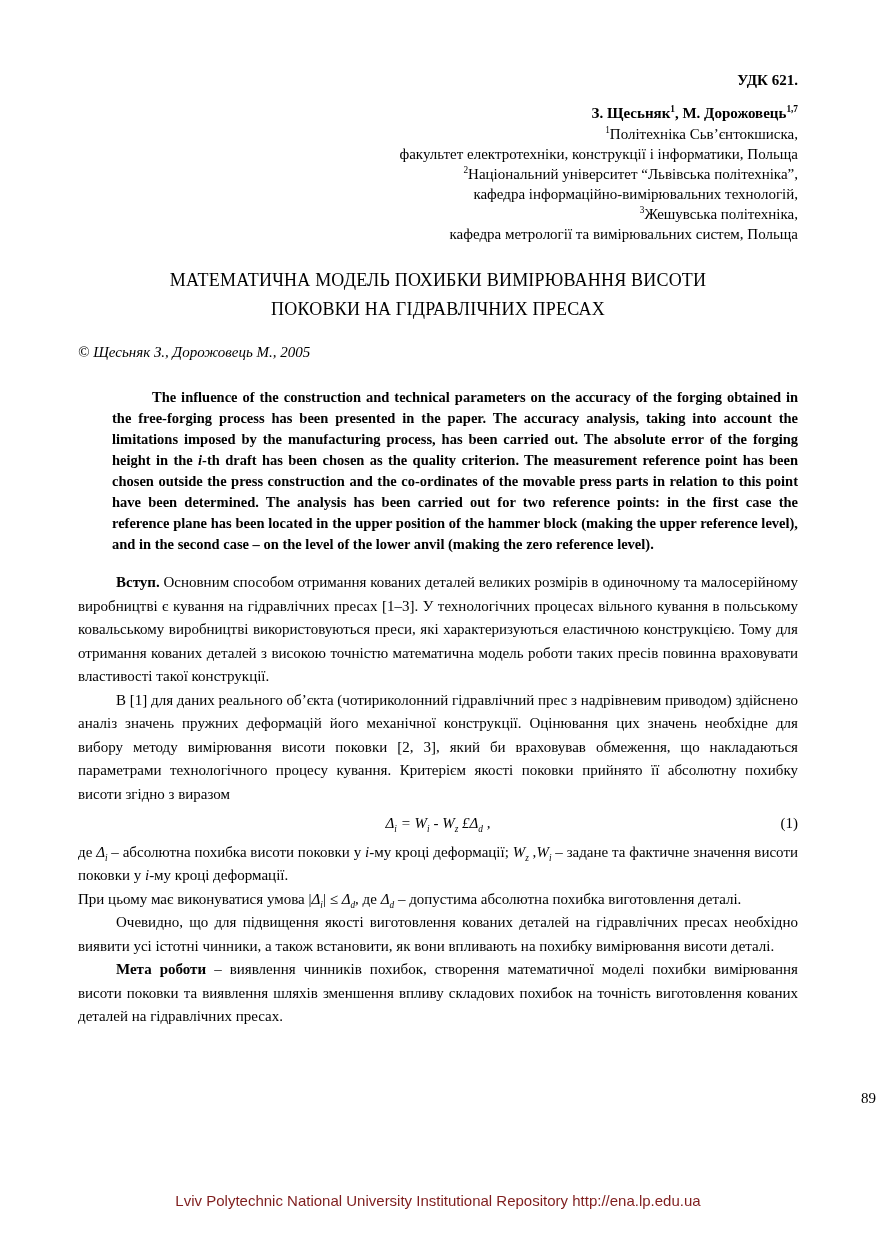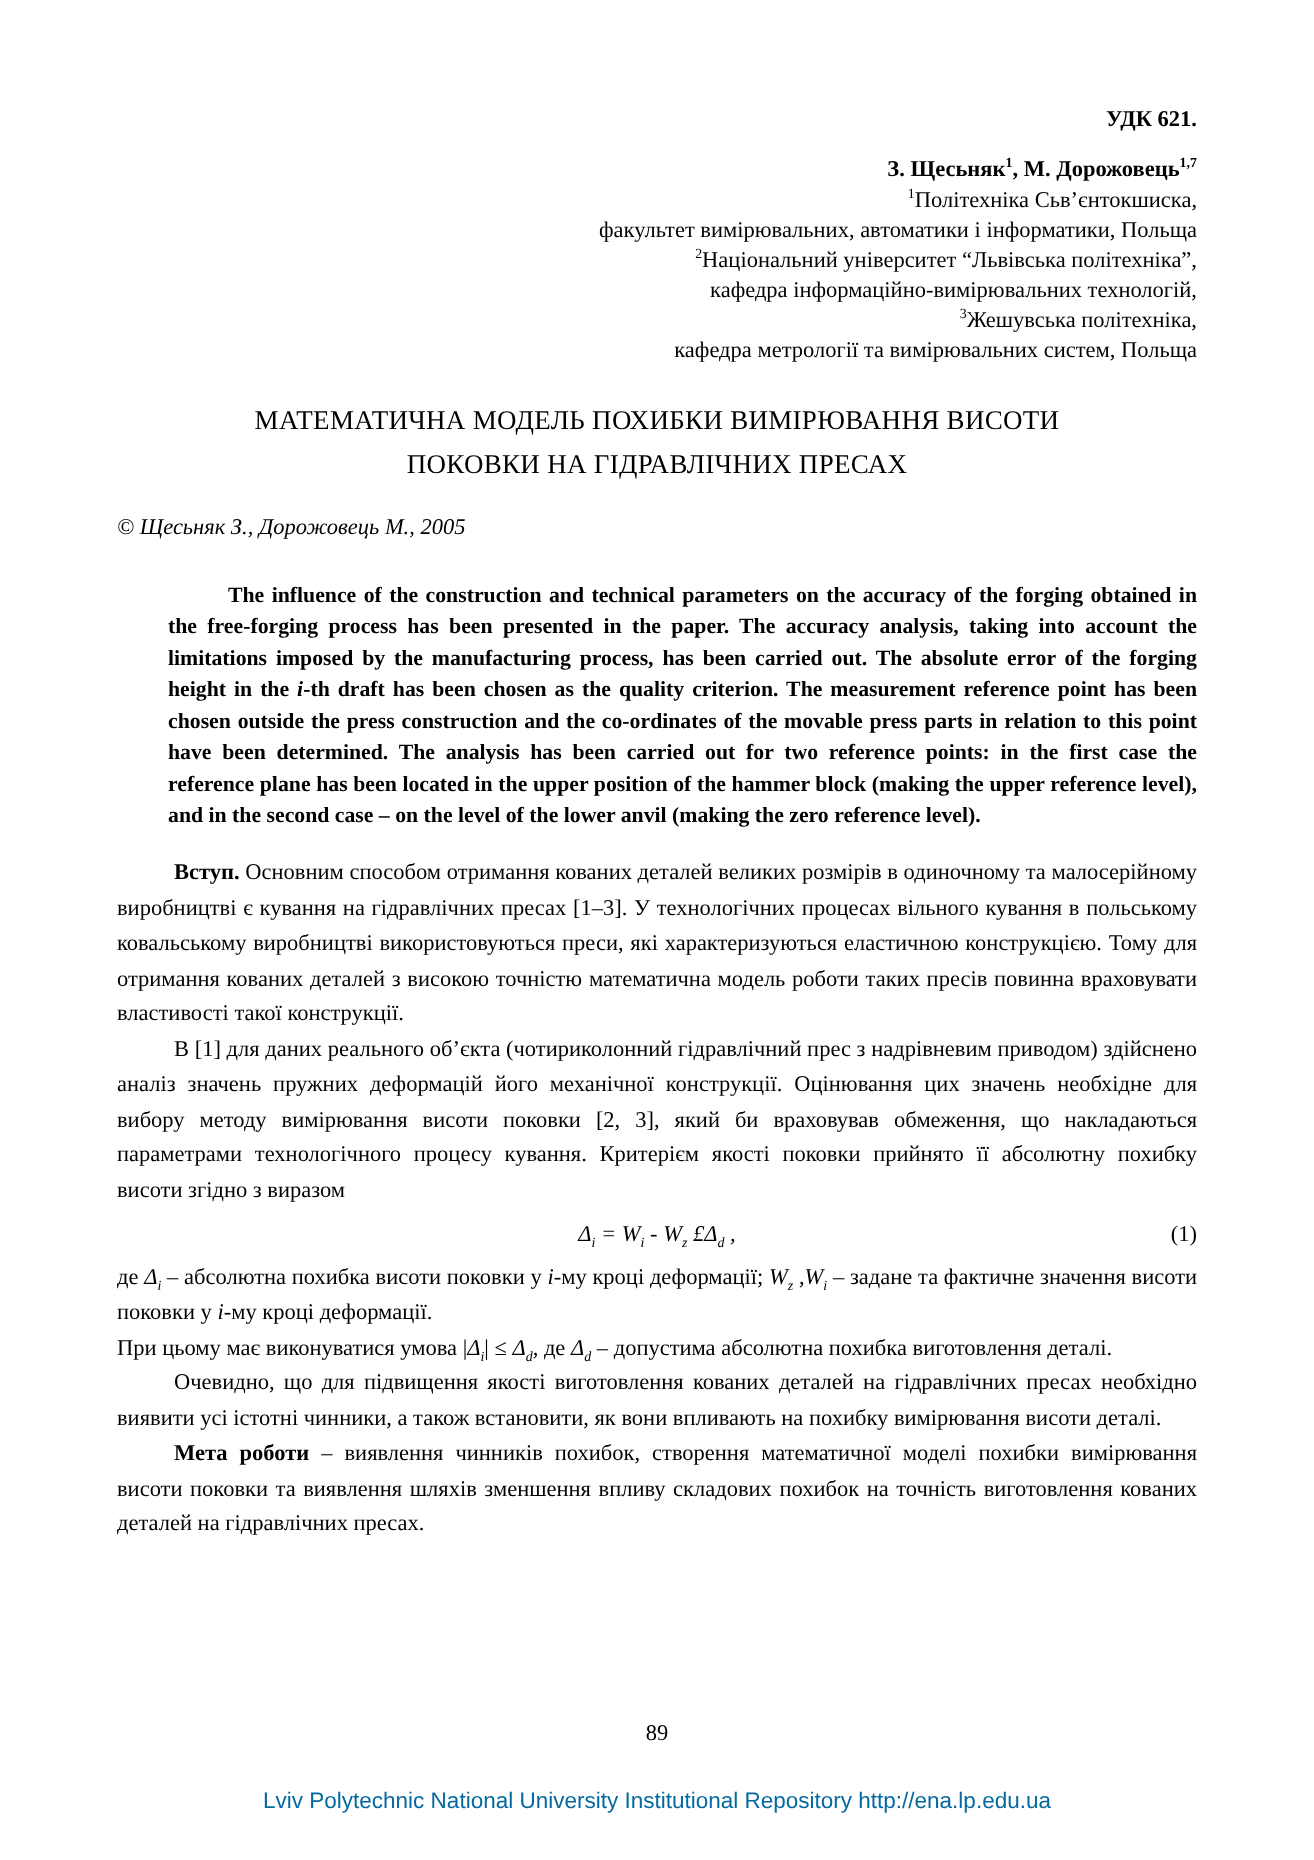--- a/index.html
+++ b/index.html
@@ -28,40 +28,40 @@
   }
   .bodytext { margin-top: 16px; font-size: 15px; line-height: 23.5px; text-align: justify; }
   .bodytext p { text-indent: 38px; }
   .bodytext p.noindent { text-indent: 0; }
   .bodytext p.gap { }
   .equation { position: relative; text-align: center; font-style: italic; margin: 6px 0 5px 0; }
   .equation .eqnum { position: absolute; right: 0; top: 0; font-style: normal; }
   sup, sub { font-size: 0.62em; line-height: 0; }
   .b { font-weight: bold; }
   .i { font-style: italic; }
-  .page-number { position: absolute; top: 1148px; left: 0; width: 100%; text-align: center; font-size: 15px; }
+  .page-number { position: absolute; top: 1090px; left: 0; width: 100%; text-align: right; font-size: 15px; }
   .footer {
     position: absolute; top: 1192px; left: 0; width: 100%;
     text-align: center;
     font-family: "Liberation Sans", sans-serif;
-    font-size: 15px; color: #0369a1;
+    font-size: 15px; color: #7f1d1d;
   }
 </style>
 </head>
 <body>
 
 <div class="sheet">
 
   <div class="udc">УДК 621.</div>
 
   <div class="authors"><span>З. Щесьняк</span><sup>1</sup><span>, </span><span>М. Дорожовець</span><sup>1,7</sup></div>
 
   <div class="affiliations">
     <div><sup>1</sup><span>Політехніка Сьв’єнтокшиска,</span></div>
-    <div><span>факультет вимірювальних, автоматики і інформатики, Польща</span></div>
+    <div><span>факультет електротехніки, конструкції і інформатики, Польща</span></div>
     <div><sup>2</sup><span>Національний університет “Львівська політехніка”,</span></div>
     <div><span>кафедра інформаційно-вимірювальних технологій,</span></div>
     <div><sup>3</sup><span>Жешувська політехніка,</span></div>
     <div><span>кафедра метрології та вимірювальних систем, Польща</span></div>
   </div>
 
   <h1 class="title">
     <div>МАТЕМАТИЧНА МОДЕЛЬ ПОХИБКИ ВИМІРЮВАННЯ ВИСОТИ</div>
     <div>ПОКОВКИ НА ГІДРАВЛІЧНИХ ПРЕСАХ</div>
   </h1>

